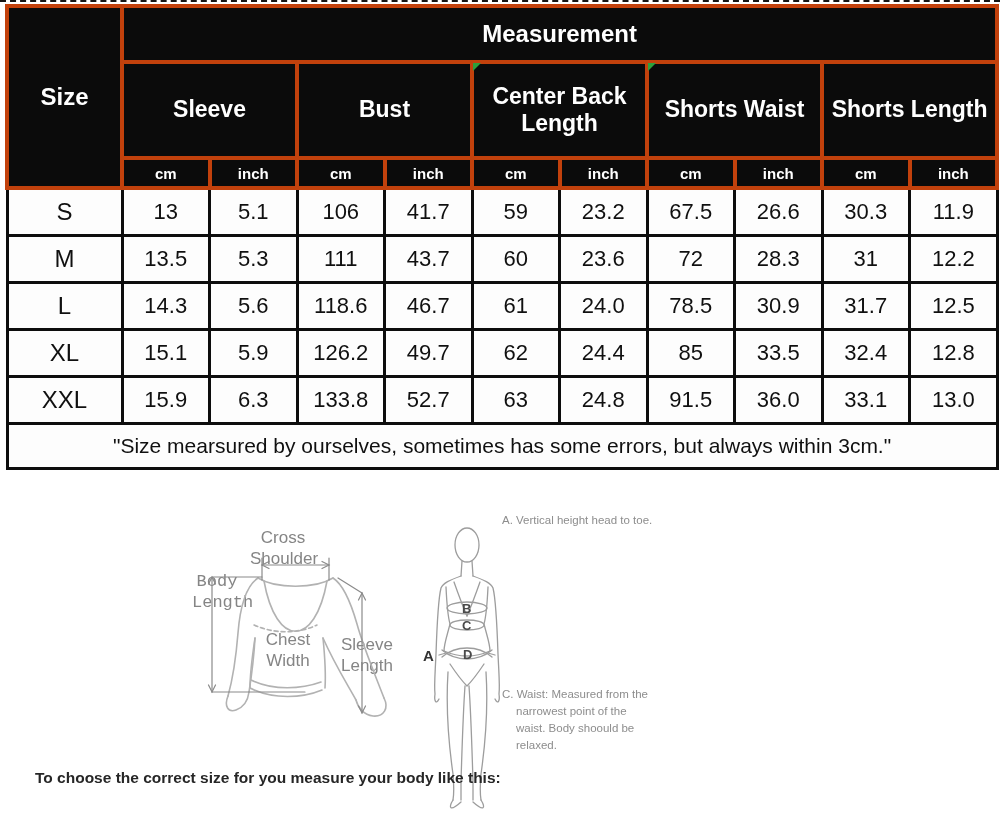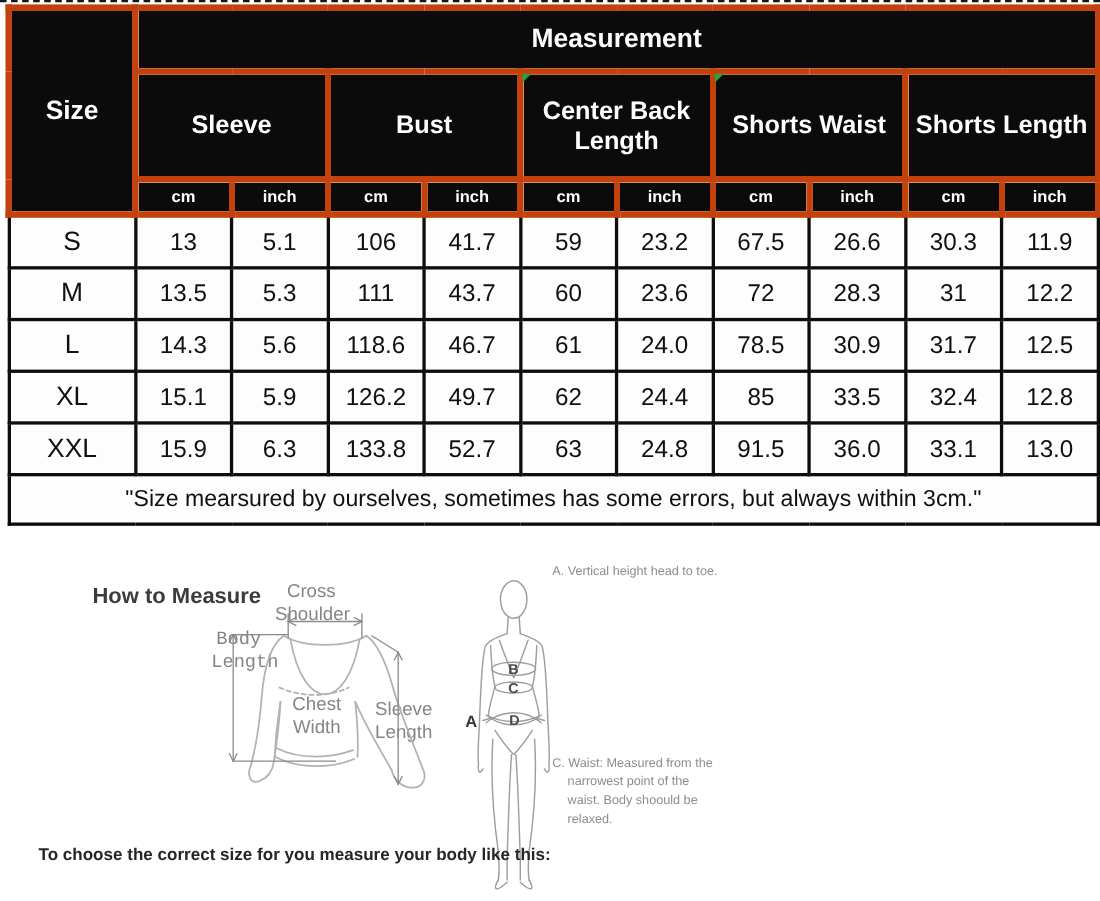--- a/index.html
+++ b/index.html
@@ -3,21 +3,21 @@
 <meta charset="utf-8">
 <style>
   html,body{margin:0;padding:0;background:#fff;}
   .canvas{position:relative;width:1000px;height:819px;background:#ffffff;overflow:hidden;
           font-family:"Liberation Sans", sans-serif;color:#111;}
   .top-dashes{position:absolute;top:0;left:0;width:100%;height:0;border-top:2px dashed #161616;}
 
   
   table.size-table{position:absolute;left:5px;top:4px;width:990px;border-collapse:collapse;
                    table-layout:fixed;border:2px solid #0d0d0d;}
-  .size-table th{background:#0b0b0b;color:#fff;border:6px solid #c2410c;font-weight:bold;
+  .size-table th{background:#0b0b0b;color:#fff;border:4px solid #c2410c;font-weight:bold;
                  text-align:center;vertical-align:middle;position:relative;padding:0;}
   .size-table td{background:#fdfdfd;color:#101010;border:3px solid #0d0d0d;text-align:center;
                  vertical-align:middle;padding:0;}
   tr.r-measure th{height:52px;font-size:24px;}
   tr.r-groups th{height:92px;font-size:23px;line-height:1.18;}
   tr.r-units th{height:26px;font-size:15px;}
   th.size-head{font-size:26px;}
   tbody td{height:44px;font-size:22px;}
   td.size-col{font-size:24px;}
   tr.r-note td{height:42px;font-size:21px;}
@@ -155,21 +155,20 @@
         <td>36.0</td>
         <td>33.1</td>
         <td>13.0</td>
       </tr>
       <tr class="r-note">
         <td colspan="11">"Size mearsured by ourselves, sometimes has some errors, but always within 3cm."</td>
       </tr>
     </tbody>
   </table>
 
-  <div class="guide-title">How to Measure</div>
 
   <div class="diagram-label lbl-cross">Cross Shoulder</div>
   <div class="diagram-label lbl-bodylen">Body Length</div>
   <div class="diagram-label lbl-chest">Chest Width</div>
   <div class="diagram-label lbl-sleevelen">Sleeve Length</div>
 
   <svg class="shirt-svg" viewBox="0 0 300 215">
     <g class="sketch">
       <path d="M70,30 C88,41 127,41 145,30"></path>
       <path d="M76,33 C88,100 127,100 139,33"></path>

